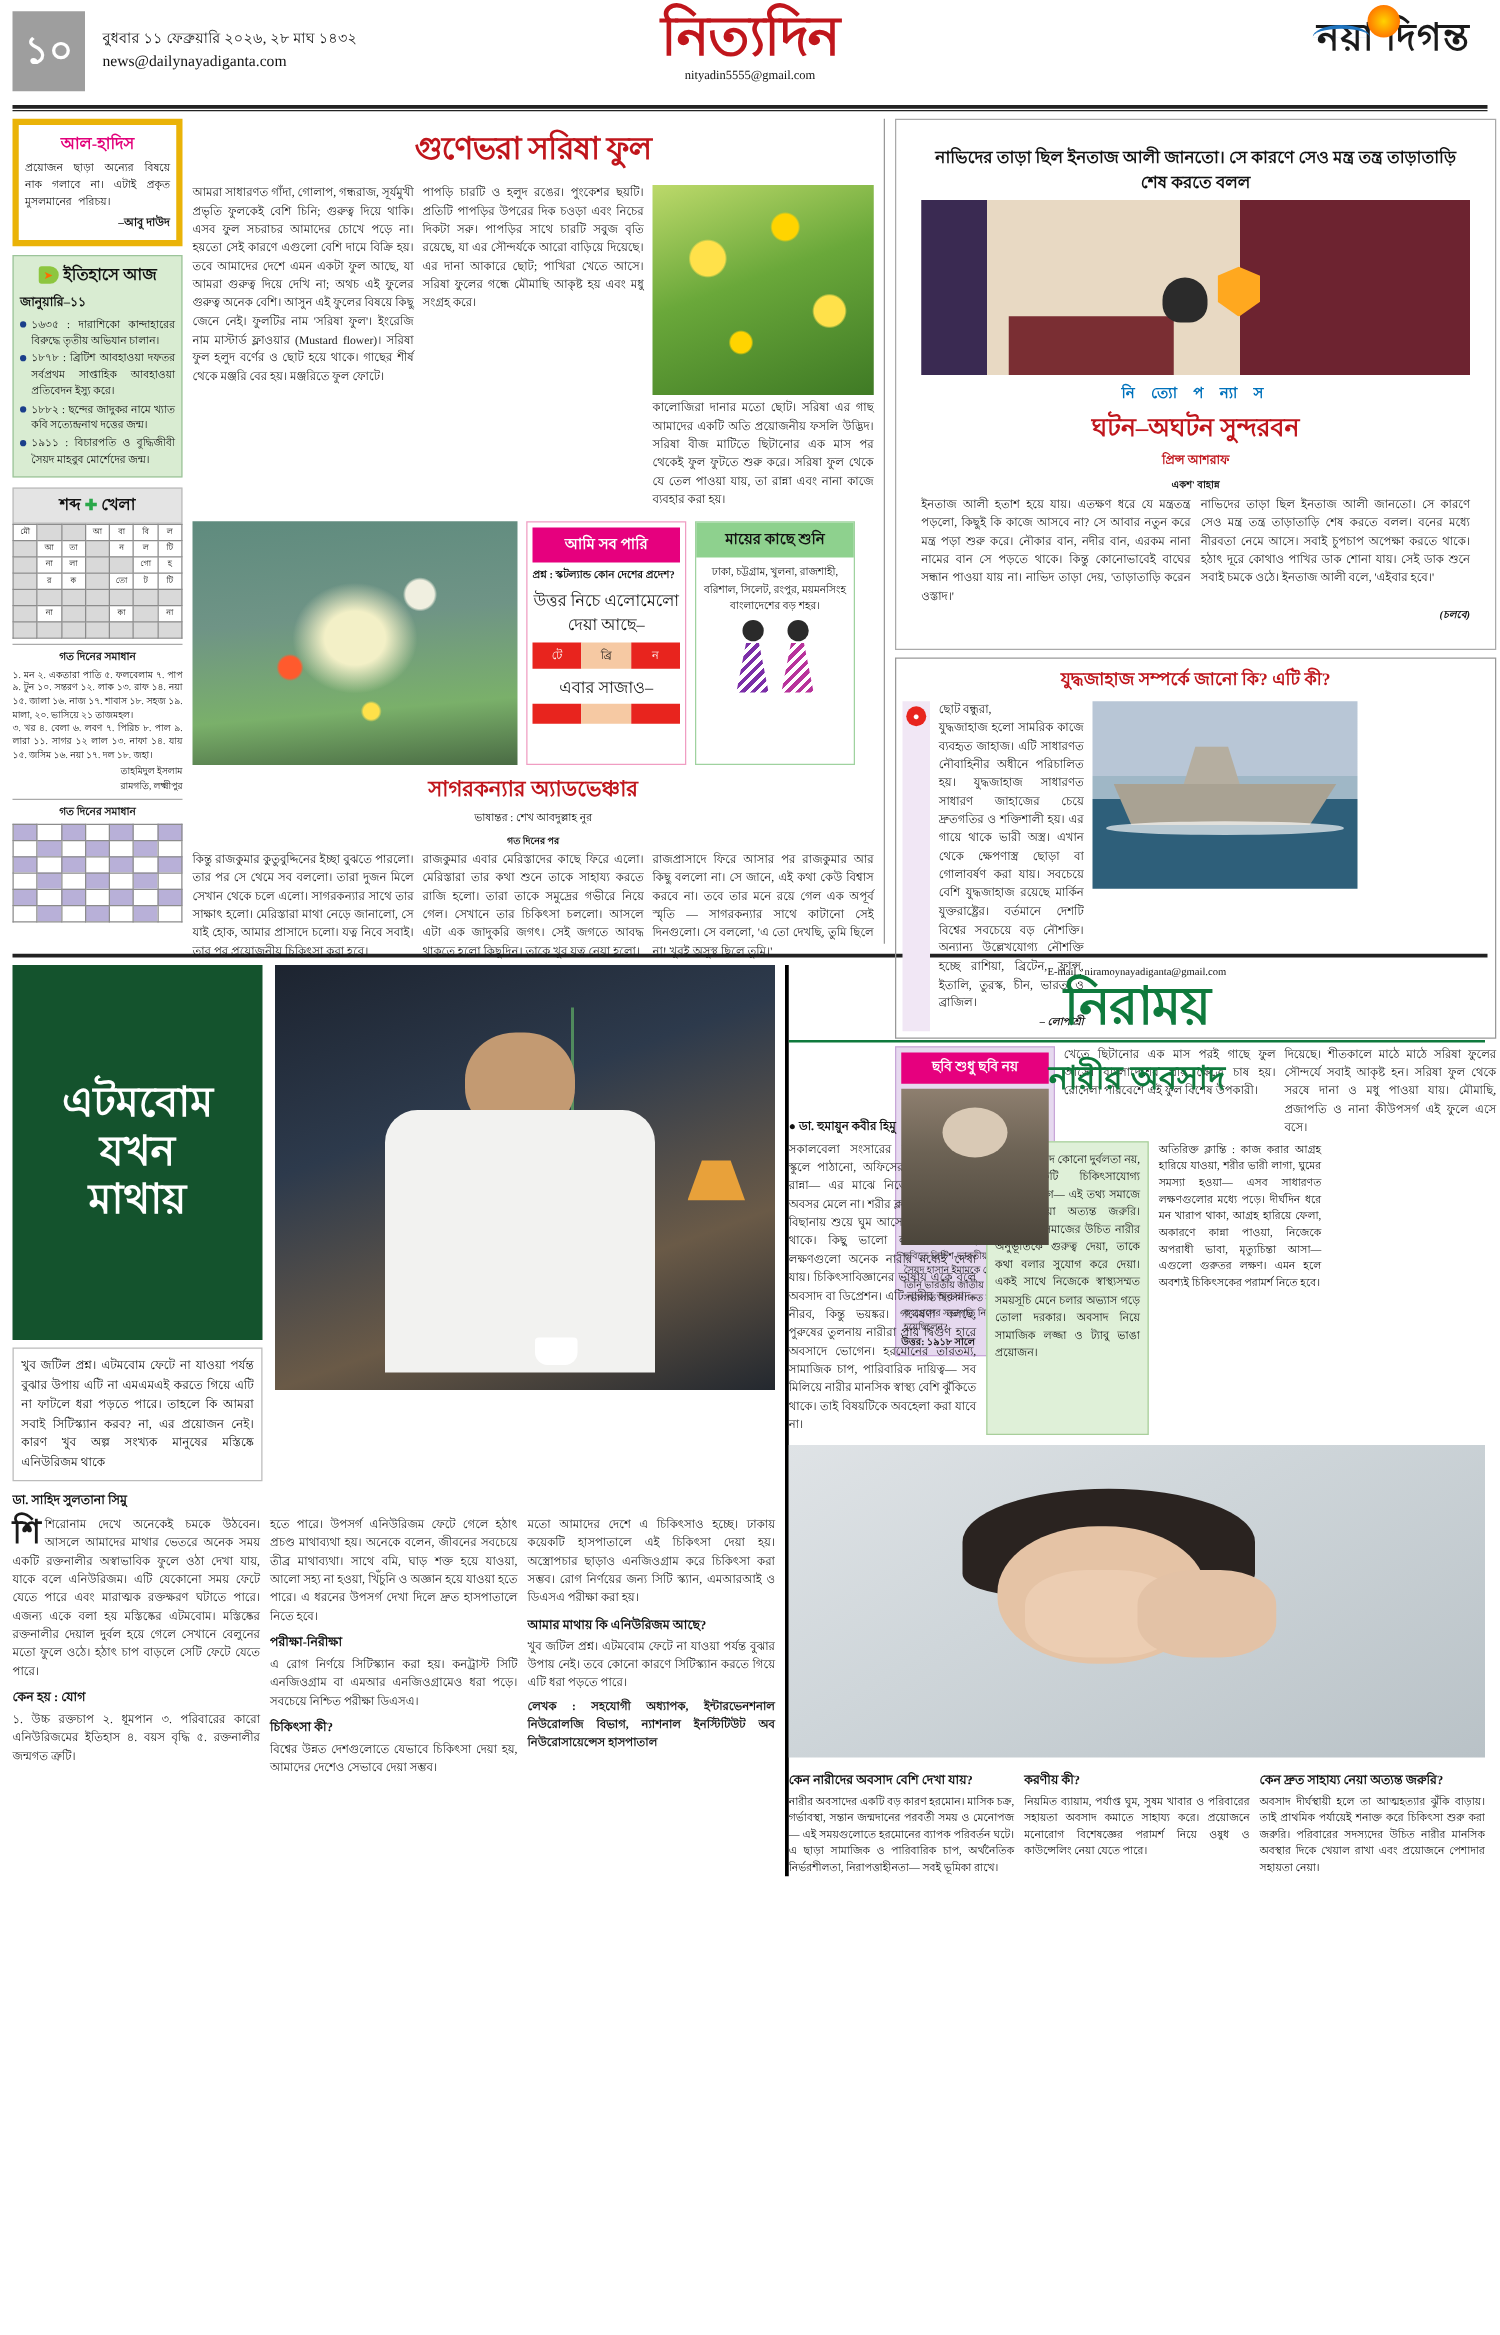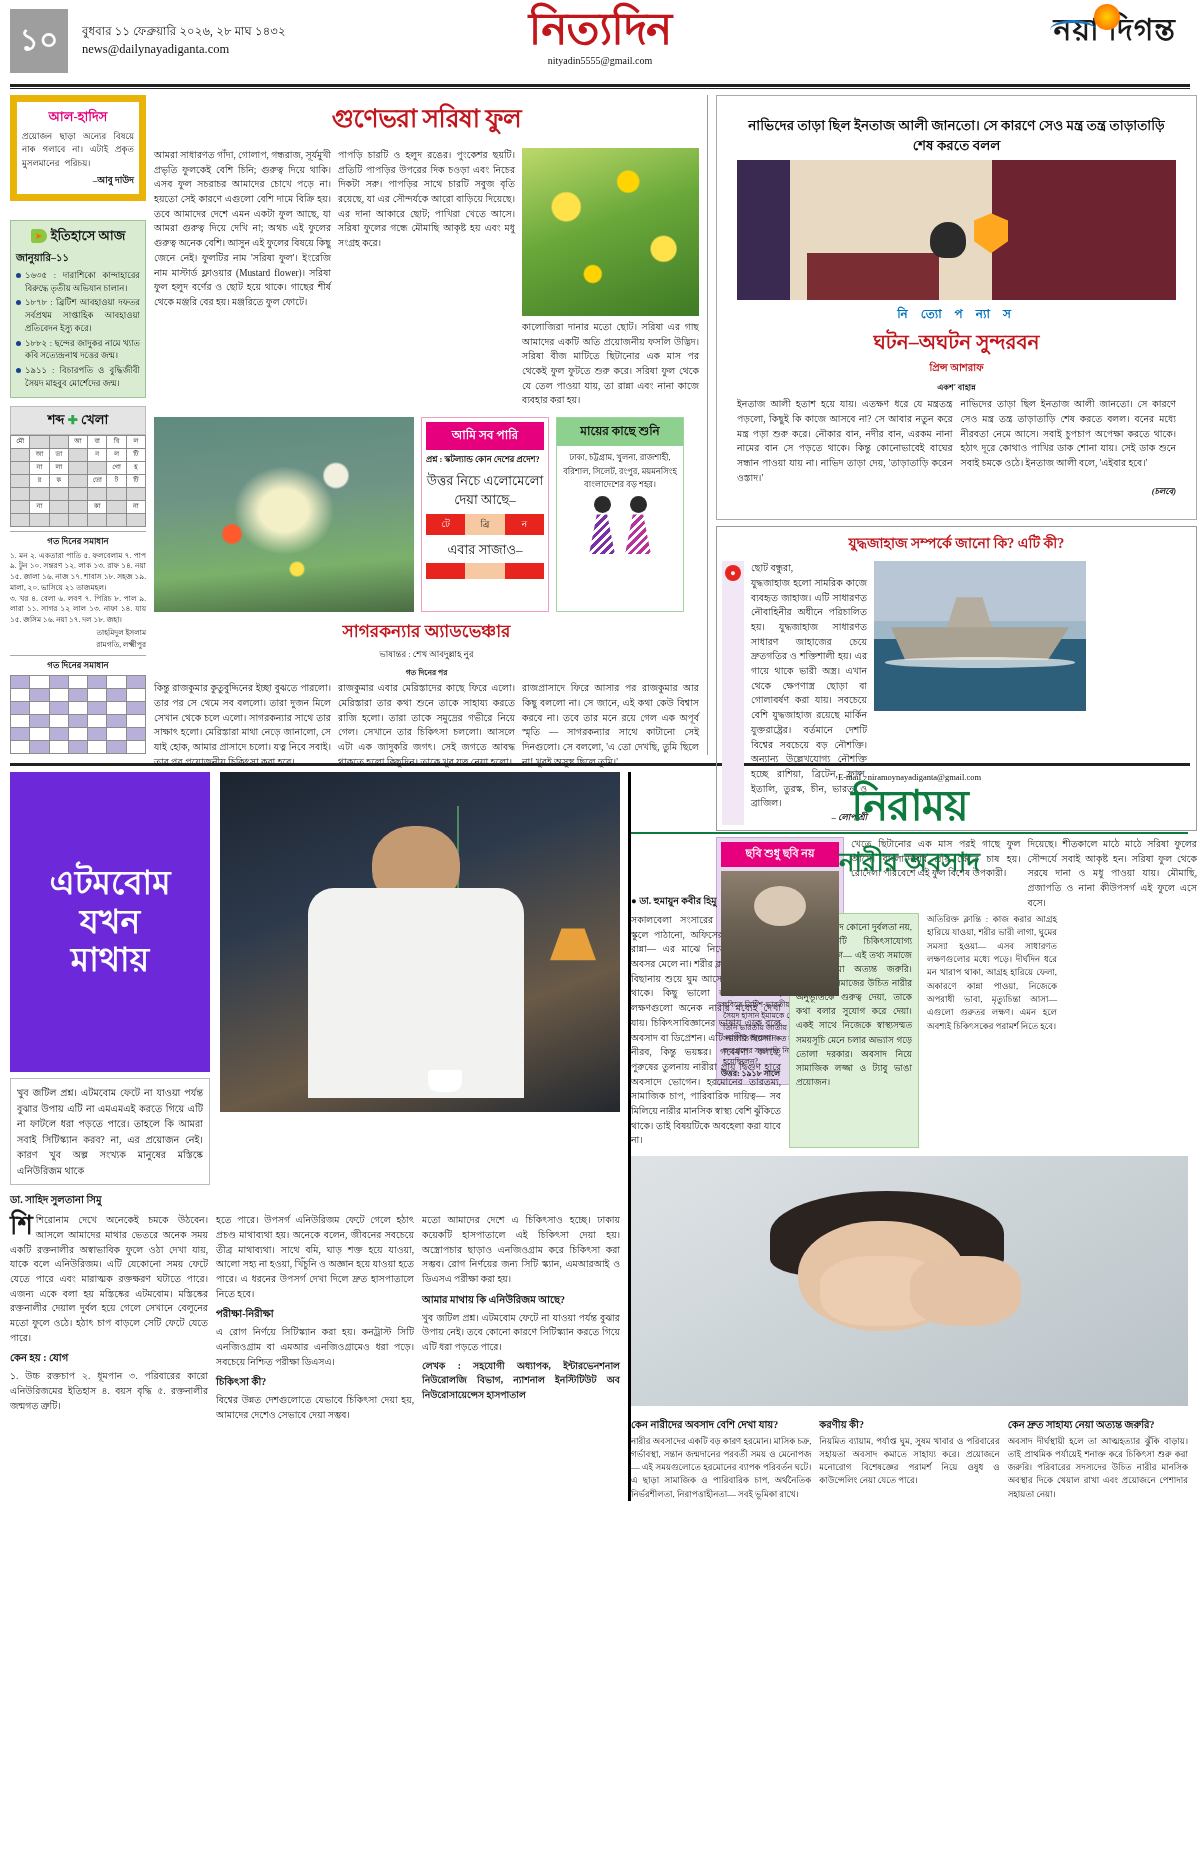--- a/index.html
+++ b/index.html
@@ -41,21 +41,21 @@
 
   .rule-thick { border-top:3px solid #222; border-bottom:1px solid #222; height:5px; margin:2px 0 6px; }
   .col-text { font-size:9.3px; line-height:1.58; text-align:justify; color:#1a1a1a; }
   .col-text p { margin-bottom:3px; }
 
   
   .top-region { display:flex; gap:8px; height:660px; }
 
   
   .left-col { width:136px; flex:none; }
-  .box-hadis { border:7px solid #eab308; padding:5px 5px 6px; margin-bottom:19px; }
+  .box-hadis { border:5px solid #eab308; padding:5px 5px 6px; margin-bottom:7px; }
   .box-hadis h3 { color:#e2007a; font-size:13px; text-align:center; margin-bottom:3px; font-weight:bold;}
   .box-hadis p { font-size:8.6px; line-height:1.55; text-align:justify;font-family:Liberation Mono, monospace; }
   .box-hadis .src { text-align:right; font-weight:bold; font-size:9px; margin-top:2px;}
 
   .box-itihas { background:#d9ecd2; border:1px solid #9cc49a; padding:5px; margin-bottom:8px;}
   .itihas-head { display:flex; align-items:center; gap:4px; justify-content:center; margin-bottom:3px;}
   .itihas-head .dot {
     width:16px;height:14px;background:#8dc63f;border-radius:3px 9px 9px 3px;
     display:flex;align-items:center;justify-content:center;color:#ff6a00;font-size:9px;}
   .itihas-head h3 { font-size:13px; font-weight:bold; }
@@ -181,21 +181,21 @@
     clip-path:polygon(22% 0,78% 0,100% 100%,0 100%);}
   .jahaj-img .wake{position:absolute;left:5%;top:64%;width:90%;height:7%;background:#ffffffaa;border-radius:50%;}
   .jahaj-sign { text-align:right; font-size:8.4px; font-weight:bold; font-style:italic;}
 
   
   .divider-heavy { border-top:3px solid #222; margin:8px 0 6px; }
   .bottom-region { display:flex; gap:8px; }
   .bl { width:610px; flex:none; }
   .br { width:560px; flex:none; border-left:3px solid #000000; padding-left:0;}
 
-  .atom-head { width:200px; height:300px; background:#6d28d9; color:#fff;
+  .atom-head { width:200px; height:300px; background:#14532d; color:#fff;
     display:flex; flex-direction:column; align-items:center; justify-content:center; gap:2px;}
   .atom-head span { font-size:33px; font-weight:bold; line-height:1.12; }
   .atom-intro { width:200px; border:1px solid #bbb; margin-top:6px; padding:6px;
                 font-size:9.6px; line-height:1.62; text-align:justify;}
   .atom-photo { width:400px; height:340px;
     background:linear-gradient(160deg,#1d2430 0%,#2d3a4c 35%,#6a5a47 70%,#23282f 100%);
     position:relative;}
   .atom-photo .shirt{position:absolute;left:22%;top:34%;width:54%;height:62%;background:#f2f2f0;
     border-radius:26px 26px 0 0;}
   .atom-photo .headp{position:absolute;left:38%;top:16%;width:22%;height:24%;border-radius:46%;background:#c39a72;}

